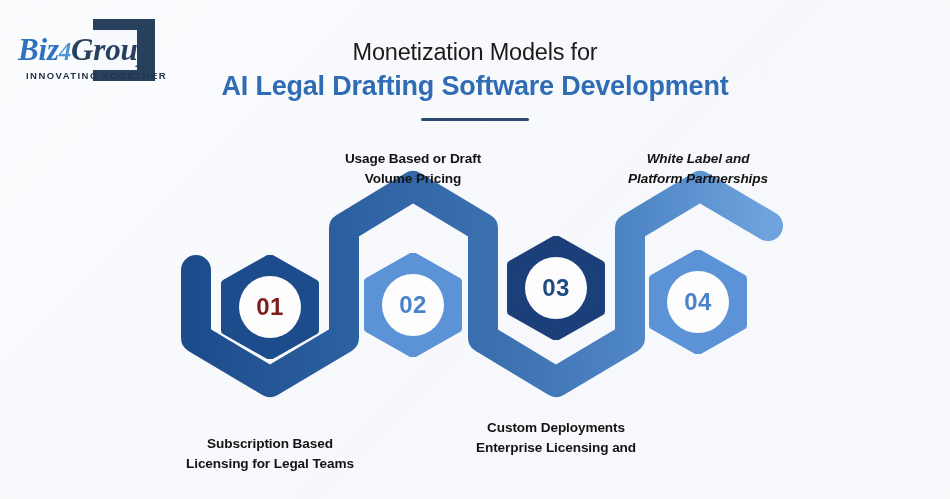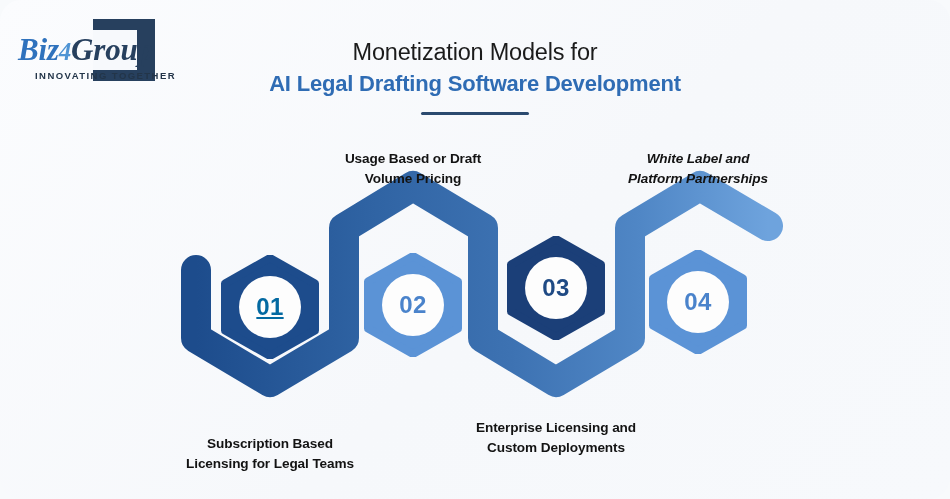--- a/index.html
+++ b/index.html
@@ -17,29 +17,29 @@
   .logo-bracket{position:absolute;left:79px;top:1px;width:62px;height:62px;
     background:#27405e;}
   .logo-bracket-in{position:absolute;left:79px;top:12px;width:44px;height:40px;
     background:#f7f9fc;border-right:0;}
   .logo-word{position:absolute;left:4px;top:16px;width:148px;
     font-family:"Liberation Serif", serif;font-style:italic;font-weight:700;
     font-size:31px;letter-spacing:-0.2px;line-height:1;white-space:nowrap;}
   .lw-biz{color:#2f72bd;}
   .lw-four{color:#4f94d4;font-size:25px;}
   .lw-group{color:#27405e;}
-  .logo-tag{position:absolute;left:21px;top:52px;
+  .logo-tag{position:absolute;left:12px;top:52px;
     font-family:"Liberation Sans", sans-serif;font-weight:700;
     font-size:9.5px;letter-spacing:1.45px;color:#233549;white-space:nowrap;}
 
   
   .title-wrap{position:absolute;left:175px;top:38px;width:600px;text-align:center;}
   .title-l1{font-size:23.5px;font-weight:400;color:#1b1b1b;letter-spacing:-0.2px;
     line-height:1.2;}
-  .title-l2{font-size:22px;font-weight:700;color:#2f6cb4;letter-spacing:-0.2px;
+  .title-l2{font-size:27px;font-weight:700;color:#2f6cb4;letter-spacing:-0.2px;
     line-height:1.25;margin-top:4px;}
   .title-rule{width:108px;height:3px;background:#2b4a6f;border-radius:2px;
     margin:14px auto 0;}
 
   
   #diagram{position:absolute;left:0;top:130px;width:950px;height:340px;}
   .cap{position:absolute;text-align:center;font-size:13.6px;font-weight:700;
     color:#131313;line-height:1.45;letter-spacing:-0.1px;}
 
   .hexnum{position:absolute;width:104px;height:104px;
@@ -83,21 +83,21 @@
         </linearGradient>
       </defs>
       <path d="M 196 140 L 196 208 L 270 252 L 344 208 L 344 98 L 413 56 L 483 98 L 483 208 L 556 252 L 630 208 L 630 98 L 700 56 L 768 96" fill="none" stroke="url(#gzig)" stroke-width="30" stroke-linecap="round" stroke-linejoin="round"></path>
     </svg>
 
     <div class="hexnum" style="left:218px;top:125px;">
       <svg width="104" height="104" viewBox="0 0 104 104">
         <path d="M52 3 L97 28.5 L97 75.5 L52 101 L7 75.5 L7 28.5 Z" fill="#1d4c8c" stroke="none" stroke-linejoin="round" style="stroke-width:8;stroke:#1d4c8c"></path>
       </svg>
       <div class="disc">
-        <span style="color:#0369a1;text-decoration:underline;">01</span>
+        <span style="color:#7f1d1d;">01</span>
       </div>
     </div>
 
     <div class="hexnum" style="left:361px;top:123px;">
       <svg width="104" height="104" viewBox="0 0 104 104">
         <path d="M52 3 L97 28.5 L97 75.5 L52 101 L7 75.5 L7 28.5 Z" fill="#5b93d6" stroke="none" stroke-linejoin="round" style="stroke-width:8;stroke:#5b93d6"></path>
       </svg>
       <div class="disc">
         <span style="color:#4a83cb;">02</span>
       </div>
@@ -125,22 +125,22 @@
       <div>Subscription Based</div>
       <div>Licensing for Legal Teams</div>
     </div>
 
     <div class="cap" style="left:303px;top:19px;width:220px;">
       <div>Usage Based or Draft</div>
       <div>Volume Pricing</div>
     </div>
 
     <div class="cap" style="left:436px;top:288px;width:240px;">
+      <div>Custom Deployments</div>
       <div>Enterprise Licensing and</div>
-      <div>Custom Deployments</div>
     </div>
 
     <div class="cap" style="left:588px;top:19px;width:220px;font-style:italic;">
       <div>White Label and</div>
       <div>Platform Partnerships</div>
     </div>
 
   </div>
 </div>
 

